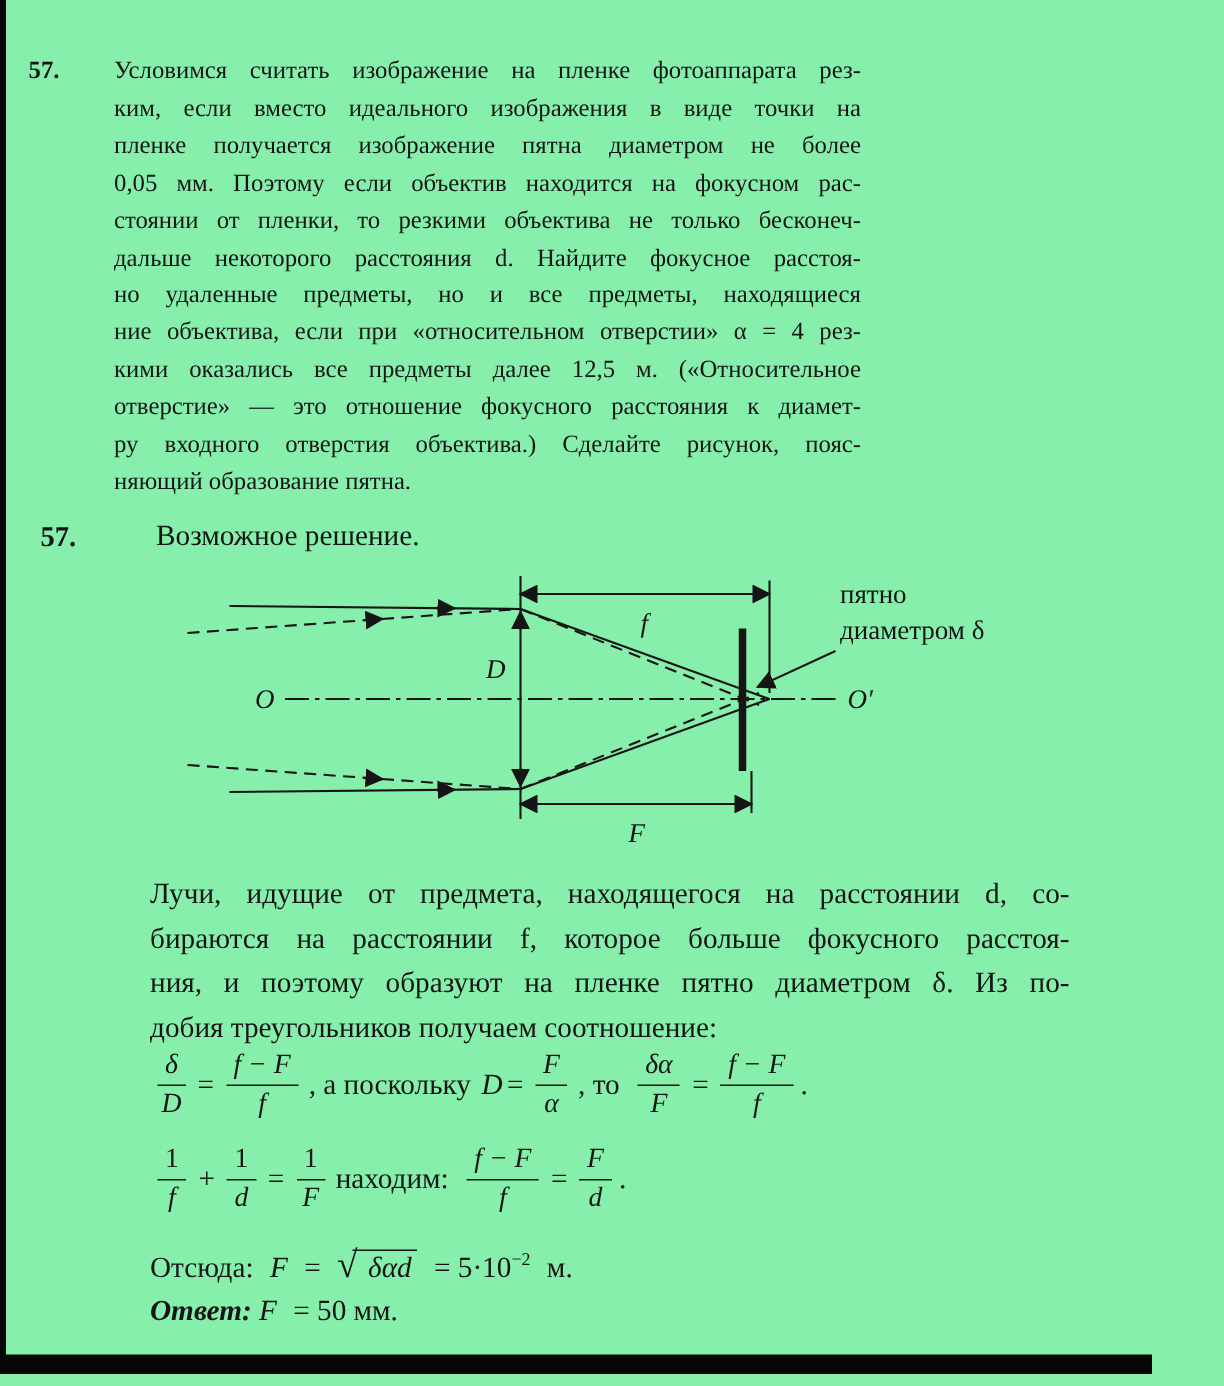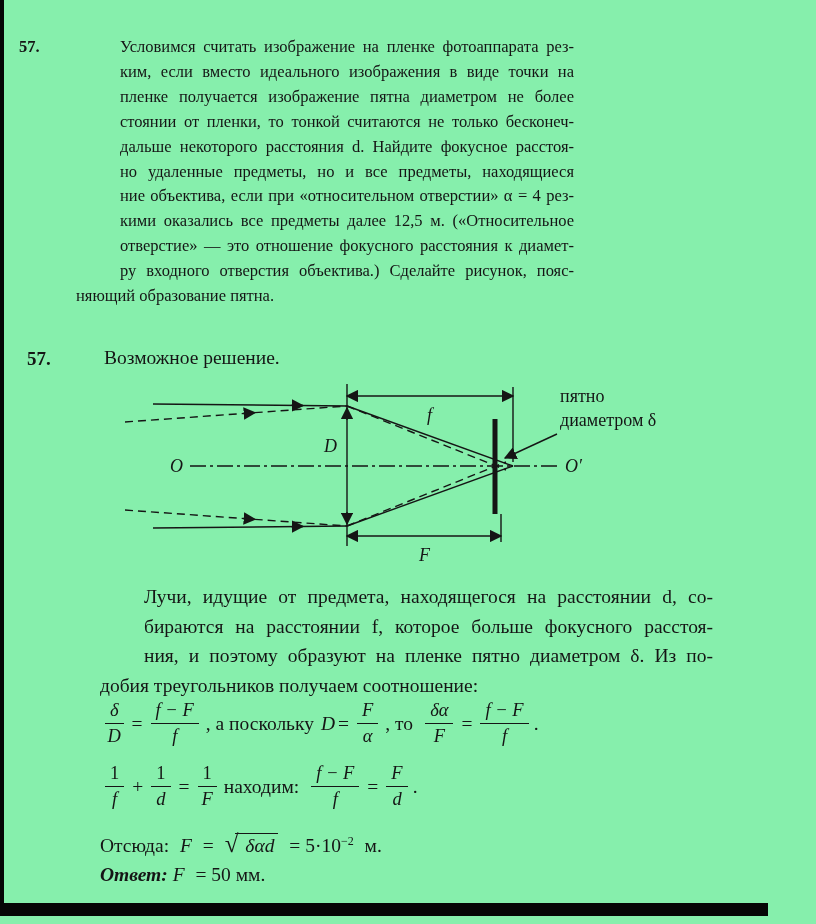--- a/index.html
+++ b/index.html
@@ -3,21 +3,21 @@
 <meta charset="utf-8">
 <style>
   html,body{margin:0;padding:0;background:#ffffff;}
   .page{position:relative;width:816px;height:924px;background:#86efac;overflow:hidden;
         font-family:"Liberation Serif",serif;color:#151515;}
   .edge-left{position:absolute;left:0;top:0;width:4px;height:916px;background:#060606;}
   .edge-bottom{position:absolute;left:4px;top:903px;width:764px;height:13px;background:#060606;}
 
   .problem-number{position:absolute;left:19px;top:37px;font-weight:bold;font-size:16.5px;}
   .problem-text{position:absolute;left:76px;top:35px;width:498px;font-size:16.5px;line-height:24.9px;}
-  .jline{text-align:justify;text-align-last:justify;margin-left:44px;}
+  .jline{text-align:justify;text-align-last:justify;}
 
   .solution-number{position:absolute;left:27px;top:348px;font-weight:bold;font-size:19px;}
   .solution-heading{position:absolute;left:104px;top:347px;font-size:19.5px;}
 
   .diagram-wrap{position:absolute;left:105px;top:374px;}
   svg text{font-family:"Liberation Serif",serif;font-size:18px;fill:#151515;font-style:normal;}
   svg line{stroke:#151515;stroke-width:1.4;fill:none;}
   svg .ital{font-style:italic;}
   svg .dash{stroke-dasharray:8 5;}
   svg .axis{stroke-dasharray:16 4 3 4;}
@@ -51,21 +51,22 @@
 <div class="page">
   <div class="edge-left"></div>
   <div class="edge-bottom"></div>
 
   <div class="problem-number">57.</div>
 
   <div class="problem-text">
     <div class="jline">Условимся считать изображение на пленке фотоаппарата рез-</div>
     <div class="jline">ким, если вместо идеального изображения в виде точки на</div>
     <div class="jline">пленке получается изображение пятна диаметром не более</div>
-    <div class="jline">стоянии от пленки, то тонкой считаются не только бесконеч-</div>
+    <div class="jline">0,05 мм. Поэтому если объектив находится на фокусном рас-</div>
+    <div class="jline">стоянии от пленки, то резкими объектива не только бесконеч-</div>
     <div class="jline">дальше некоторого расстояния d. Найдите фокусное расстоя-</div>
     <div class="jline">но удаленные предметы, но и все предметы, находящиеся</div>
     <div class="jline">ние объектива, если при «относительном отверстии» α = 4 рез-</div>
     <div class="jline">кими оказались все предметы далее 12,5 м. («Относительное</div>
     <div class="jline">отверстие» — это отношение фокусного расстояния к диамет-</div>
     <div class="jline">ру входного отверстия объектива.) Сделайте рисунок, пояс-</div>
     <div>няющий образование пятна.</div>
   </div>
 
   <div class="solution-number">57.</div>

